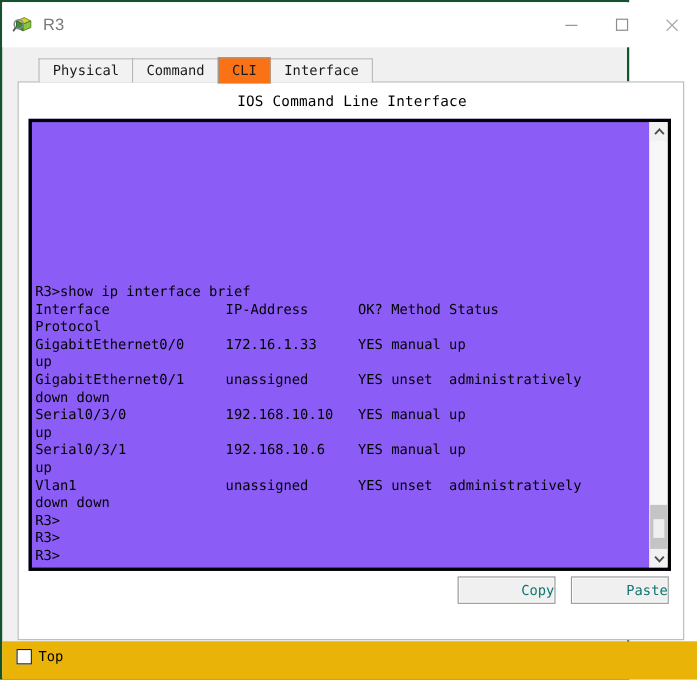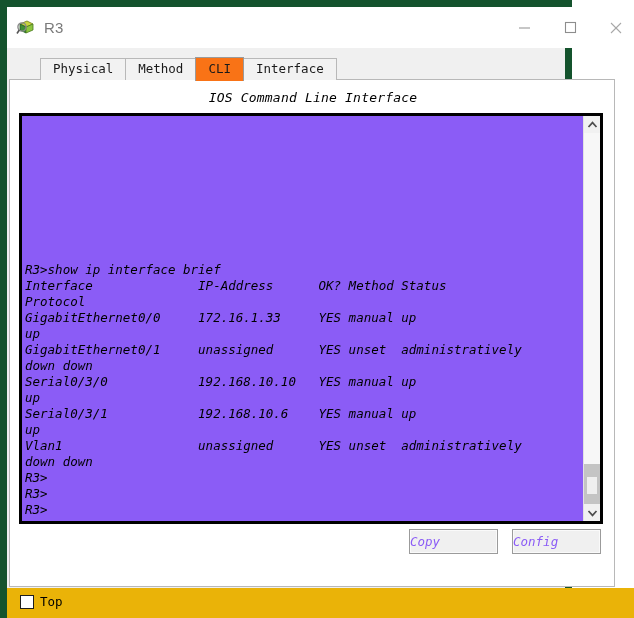--- a/index.html
+++ b/index.html
@@ -15,21 +15,21 @@
     -webkit-font-smoothing: none;
   }
 
   
   .window {
     position: relative;
     width: 572px;
     height: 618px;
     background: #f0f0f0;
     box-sizing: border-box;
-    border: 7px solid #14532d;
+    border: 2px solid #14532d;
   }
 
   
   .titlebar {
     position: absolute;
     left: 0; top: 0;
     width: 632px;
     height: 41px;
     background: #ffffff;
     display: flex;
@@ -94,28 +94,27 @@
     height: 24px;
     border-color: #9a9a9a;
     position: relative;
     z-index: 6;
     margin-bottom: -1px;
   }
 
   
   .panel {
     position: absolute;
-    left: 2px; top: 72px;
+    left: 14px; top: 72px;
     width: 606px;
     height: 508px;
     background: #ffffff;
     border: 1px solid #b8b8b8;
     box-sizing: border-box;
     z-index: 2;
-    font-style: italic;
   }
   .panel-title {
     position: absolute;
     left: 0; top: 10px;
     width: 606px;
     text-align: center;
     font-family: "DejaVu Sans Mono", monospace;
     font-size: 13px;
     color: #000000;
     letter-spacing: .2px;
@@ -202,24 +201,24 @@
     display: flex;
   }
   .btn {
     width: 89px;
     height: 25px;
     background: #f0f0f0;
     border: 1px solid #9b9b9b;
     box-sizing: border-box;
     display: flex;
     align-items: center;
-    justify-content: flex-start;
+    justify-content: flex-end;
     font-family: "DejaVu Sans Mono", monospace;
     font-size: 12.5px;
-    color: #8b5cf6;
+    color: #0f766e;
     margin-left: 14px;
     box-shadow: inset 0 0 0 1px #fafafa;
   }
 
   
   .footer {
     position: absolute;
     left: 0; top: 581px;
     width: 632px;
     height: 35px;
@@ -280,21 +279,21 @@
           </svg>
       </div>
     </div>
   </div>
 
   <div class="tabstrip">
     <div class="tab">
       <span>Physical</span>
     </div>
     <div class="tab">
-      <span>Method</span>
+      <span>Command</span>
     </div>
     <div class="tab active">
       <span>CLI</span>
     </div>
     <div class="tab">
       <span>Interface</span>
     </div>
   </div>
 
   <div class="panel">
@@ -336,21 +335,21 @@
             </svg>
         </div>
       </div>
     </div>
 
     <div class="btn-row">
       <div class="btn">
         <span>Copy</span>
       </div>
       <div class="btn">
-        <span>Config</span>
+        <span>Paste</span>
       </div>
     </div>
 
   </div>
 
   <div class="footer">
     <div class="check-row">
       <span class="checkbox"></span>
       <span class="check-label">Top</span>
     </div>

